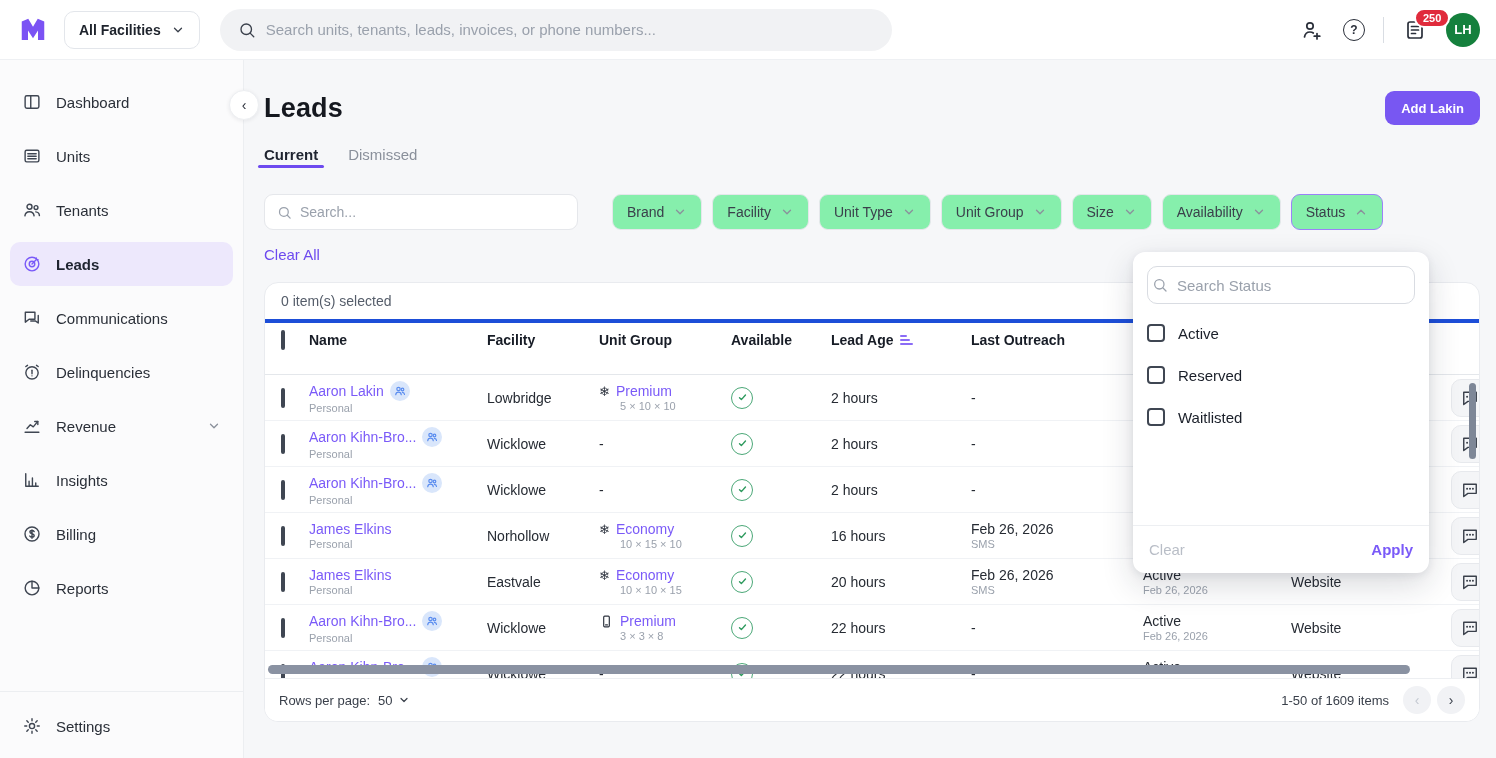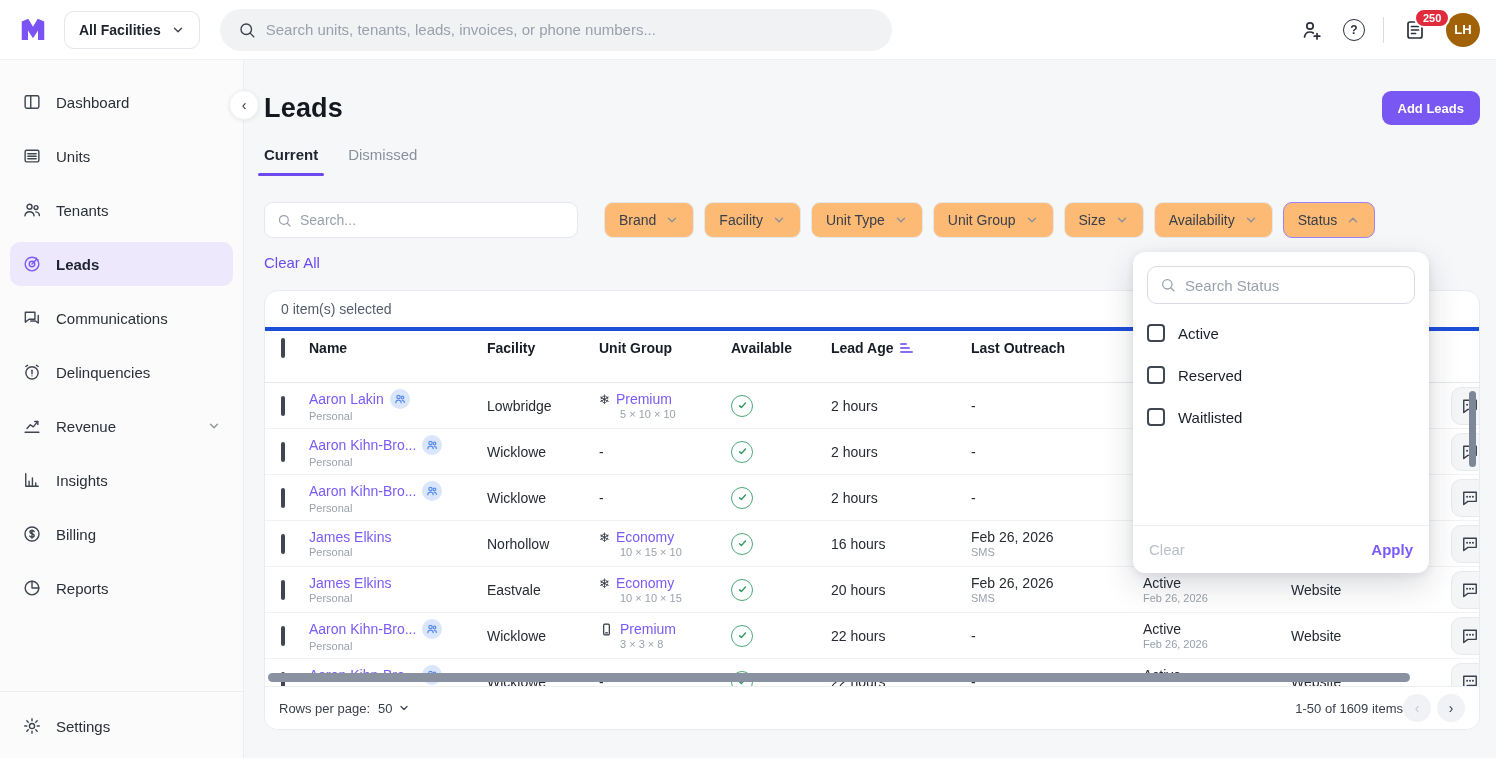--- a/index.html
+++ b/index.html
@@ -19,21 +19,21 @@
     width:100%; font-family:inherit; }
   .top-search input::placeholder { color:#9AA1AC; }
   .top-right { margin-left:auto; display:flex; align-items:center; gap:18px; }
   .tb-icon { width:26px; height:26px; color:#2A2F3A; display:flex; align-items:center; justify-content:center; cursor:pointer; }
   .help-circle { width:22px; height:22px; border:1.8px solid #2A2F3A; border-radius:50%;
     display:flex; align-items:center; justify-content:center; font-size:12px; font-weight:700; color:#2A2F3A; cursor:pointer;}
   .tb-divider { width:1px; height:26px; background:#D9DDE3; }
   .tasks-wrap { position:relative; cursor:pointer; }
   .count-badge { position:absolute; top:-9px; left:12px; background:#E02B3C; color:#fff; font-size:11px;
     font-weight:700; border-radius:10px; padding:2px 7px; border:2px solid #fff; }
-  .avatar { width:34px; height:34px; border-radius:50%; background:#a16207; color:#fff; display:flex;
+  .avatar { width:34px; height:34px; border-radius:50%; background:#15803d; color:#fff; display:flex;
     align-items:center; justify-content:center; font-size:13px; font-weight:700; cursor:pointer; }
 
   
   .sidebar { position:absolute; top:60px; left:0; width:244px; height:698px; background:#FBFBFC;
     border-right:1px solid #ECEEF1; display:flex; flex-direction:column; padding-top:20px; z-index:10; }
   .side-item { height:44px; margin:0 10px 10px 10px; border-radius:10px; display:flex; align-items:center;
     gap:14px; padding:0 12px; cursor:pointer; color:#2A2F38; font-size:15px; }
   .side-item .icn { color:#3F4652; }
   .side-item.selected { background:#EDE8FC; font-weight:700; color:#1F2430; }
   .side-item.selected .icn { color:#7A5AF8; }
@@ -45,32 +45,32 @@
   
   .main { position:absolute; top:60px; left:244px; width:1252px; height:698px; padding:0 16px 0 20px; }
   .collapse-btn { position:absolute; top:30px; left:-15px; width:30px; height:30px; border-radius:50%;
     background:#fff; border:1px solid #EDEFF2; box-shadow:0 1px 4px rgba(20,24,40,.08); display:flex;
     align-items:center; justify-content:center; color:#2A2F3A; font-size:14px; cursor:pointer; z-index:30;}
   .title-row { display:flex; align-items:center; margin-top:30px; height:36px; }
   .page-title { font-size:27px; font-weight:800; color:#15181F; letter-spacing:.2px; }
   .add-lead { margin-left:auto; background:#7857F2; color:#fff; border:none; border-radius:9px;
     height:34px; padding:0 16px; font-size:13px; font-weight:600; font-family:inherit; cursor:pointer; }
   .tabs { display:flex; gap:30px; margin-top:20px; }
-  .tab { font-size:15px; color:#8A909B; padding-bottom:13px; cursor:pointer; position:relative; }
+  .tab { font-size:15px; color:#8A909B; padding-bottom:5px; cursor:pointer; position:relative; }
   .tab.active { color:#1F2430; font-weight:700; }
   .tab.active::after { content:""; position:absolute; left:-6px; right:-6px; bottom:0; height:3px;
     background:#6D4AEF; border-radius:2px; }
 
-  .filter-row { display:flex; align-items:flex-start; margin-top:26px; }
+  .filter-row { display:flex; align-items:flex-start; margin-top:26px;gap:8px; }
   .filter-search { width:314px; height:36px; background:#fff; border:1px solid #E5E7EB; border-radius:9px;
     display:flex; align-items:center; gap:8px; padding:0 12px; }
   .filter-search input { border:none; outline:none; font-size:14px; width:100%; font-family:inherit; color:#30353E;}
   .filter-search input::placeholder { color:#9AA1AC; }
   .filter-buttons { display:flex; gap:10px; margin-left:26px; }
-  .filter-pill { height:36px; background:#fdba74; border:1px solid #E5E7EB; border-radius:9px; display:flex;
+  .filter-pill { height:36px; background:#86efac; border:1px solid #E5E7EB; border-radius:9px; display:flex;
     align-items:center; gap:9px; padding:0 14px; font-size:14px; color:#3A404B; cursor:pointer; font-family:inherit;}
   .filter-pill .icn { color:#8A909B; }
   .filter-pill.open { border:1.5px solid #9B82F7; }
   .clear-all { margin-top:16px; height:18px; font-size:15px; font-weight:500; color:#6D4AEF; cursor:pointer; width:fit-content;}
 
   
   .card { position:relative; margin-top:18px; height:440px; background:#fff; border:1px solid #E9EBEF;
     border-radius:14px; overflow:hidden; }
   .selection-bar { height:40px; display:flex; align-items:center; padding:0 16px; font-size:14px;
     color:#555D6A; border-bottom:4px solid #1d4ed8; }
@@ -99,32 +99,32 @@
   .chat-btn { width:38px; height:38px; background:#F4F5F7; border:1px solid #E7E9ED; border-radius:10px;
     display:flex; align-items:center; justify-content:center; color:#3A404B; cursor:pointer; margin-left:10px; }
   .vscroll { position:absolute; right:3px; top:100px; width:7px; height:76px; background:#7E8797;
     border-radius:4px; z-index:20; }
   .hscroll { position:absolute; left:3px; right:3px; bottom:46px; height:10px; z-index:22; }
   .hscroll .thumb { height:9px; width:94.5%; background:#8A92A2; border-radius:5px; cursor:pointer; }
   .card-footer { position:absolute; left:0; right:0; bottom:0; height:43px; background:#fff;
     border-top:1px solid #EDEFF2; display:flex; align-items:center; padding:0 14px; z-index:25; font-size:13px; color:#3A404B;}
   .rpp { display:flex; align-items:center; gap:8px; }
   .rpp-select { display:flex; align-items:center; gap:5px; cursor:pointer; }
-  .pager { margin-left:auto; display:flex; align-items:center; }
+  .pager { margin-left:auto; display:flex; align-items:center; gap:14px; }
   .pg-btns { display:flex; gap:6px; }
   .pg-btn { width:28px; height:28px; border-radius:50%; background:#F1F2F5; border:none; display:flex;
     align-items:center; justify-content:center; font-size:14px; cursor:pointer; color:#3A404B; font-family:inherit;}
   .pg-btn.disabled { color:#C3C8D1; cursor:default; }
 
   
   .dropdown { position:absolute; top:192px; left:889px; width:296px; height:321px; background:#fff;
     border-radius:12px; box-shadow:0 12px 32px rgba(25,30,50,.16), 0 2px 8px rgba(25,30,50,.08);
     z-index:60; display:flex; flex-direction:column; padding:14px 0 0 0; }
   .dd-search { margin:0 14px; height:38px; border:1px solid #D9DCE2; border-radius:10px; display:flex;
-    align-items:center; gap:9px; padding:0 12px; }
+    align-items:center; gap:9px; padding:0 4px; }
   .dd-search input { border:none; outline:none; font-size:15px; width:100%; font-family:inherit; color:#30353E;}
   .dd-search input::placeholder { color:#9AA1AC; }
   .dd-options { margin-top:8px; padding:0 14px; }
   .dd-option { height:42px; display:flex; align-items:center; gap:13px; cursor:pointer; }
   .dd-option span.lbl { font-size:15px; color:#1A1F29; }
   .dd-spacer { flex:1; }
   .dd-footer { height:48px; border-top:1px solid #EDEFF2; display:flex; align-items:center;
     justify-content:space-between; padding:0 16px; }
   .dd-clear { font-size:15px; color:#B9BEC7; cursor:default; }
   .dd-apply { font-size:15px; font-weight:600; color:#7A5AF8; cursor:pointer; }
@@ -301,21 +301,21 @@
           <span>Settings</span>
         </div>
       </div>
   </div>
 
   <div class="main" style="position:absolute;">
     <div class="collapse-btn">‹</div>
 
     <div class="title-row">
       <div class="page-title">Leads</div>
-      <button class="add-lead">Add Leads</button>
+      <button class="add-lead">Add Lakin</button>
     </div>
 
     <div class="tabs">
       <div class="tab active">Current</div>
       <div class="tab">Dismissed</div>
     </div>
 
     <div class="filter-row">
       <div class="filter-search">
         <span class="icn">

